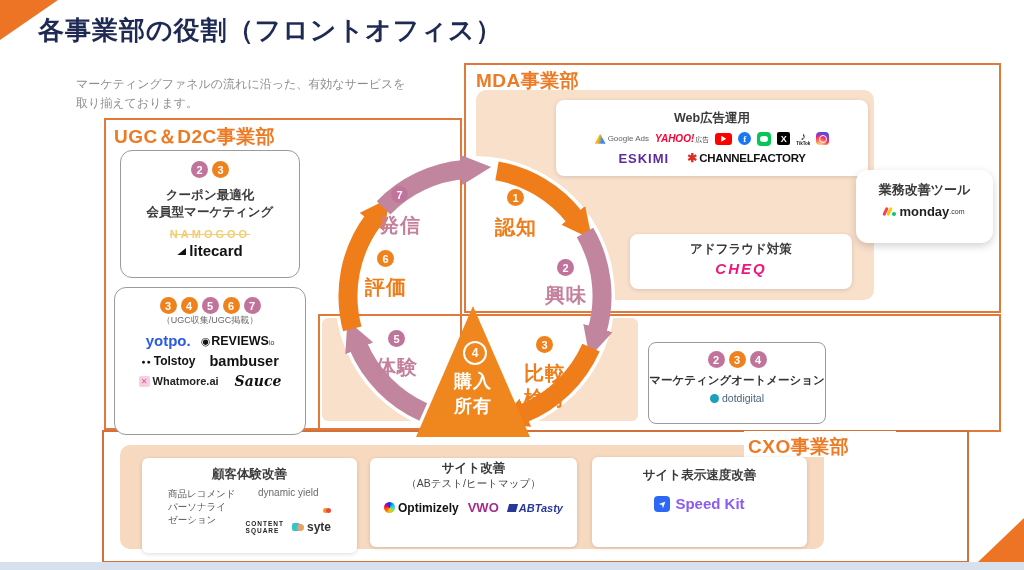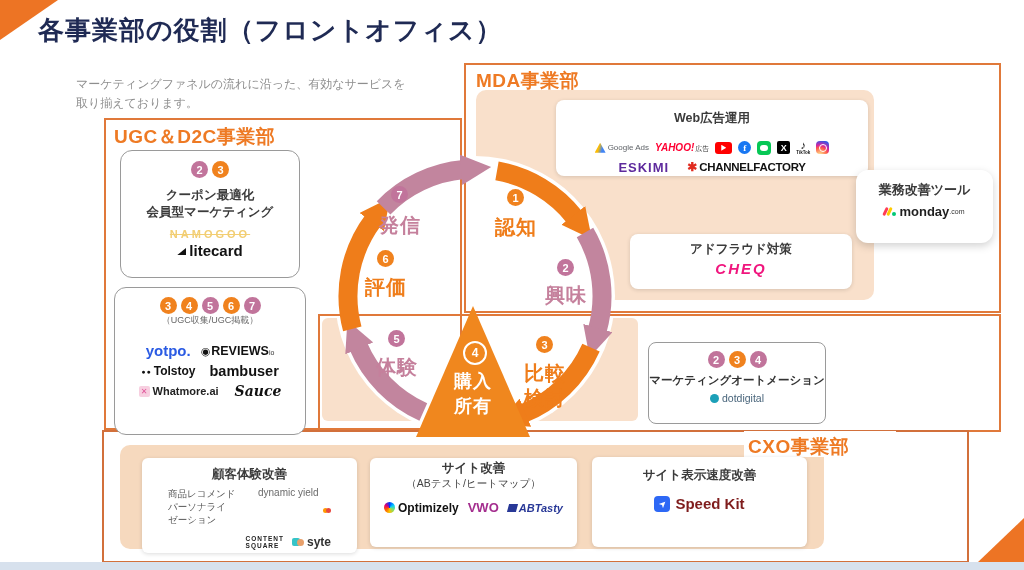--- a/index.html
+++ b/index.html
@@ -61,21 +61,21 @@
   .cheq{font-size:15px;font-weight:bold;font-style:italic;color:#F0167E;letter-spacing:2px;}
   .monday{font-size:13px;font-weight:bold;color:#1f1f1f;}
   .dotdigital{font-size:10.5px;color:#49657B;}
   .gray-sm{font-size:9.5px;color:#555;line-height:13px;}
   .dy{font-size:10px;color:#6b6b6b;}
   .cs{font-size:6.5px;font-weight:bold;color:#222;letter-spacing:1px;line-height:7px;text-align:left;}
   .syte{font-size:12px;font-weight:bold;color:#333;}
   .opt{font-size:12px;font-weight:bold;color:#111;}
   .vwo{font-size:13px;font-weight:bold;color:#A42E8E;}
   .abt{font-size:11px;font-weight:bold;font-style:italic;color:#283897;}
-  .speedkit{font-size:15px;font-weight:bold;color:#7f1d1d;}
+  .speedkit{font-size:15px;font-weight:bold;color:#8b5cf6;}
   
   .ico-yt{width:17px;height:12px;background:#F00;border-radius:3px;display:flex;align-items:center;justify-content:center;}
   .ico-yt i{display:block;width:5px;height:6px;background:#fff;clip-path:polygon(0 0,100% 50%,0 100%);}
   .ico-fb{width:13px;height:13px;border-radius:50%;background:#1877F2;color:#fff;font-size:9px;font-weight:bold;
           display:flex;align-items:center;justify-content:center;font-family:"Liberation Serif",serif;}
   .ico-line{width:14px;height:14px;border-radius:4px;background:#06C755;display:flex;align-items:center;justify-content:center;}
   .ico-line i{display:block;width:8px;height:6px;background:#fff;border-radius:3px;}
   .ico-x{width:13px;height:13px;border-radius:2px;background:#000;color:#fff;font-size:9px;font-weight:bold;
          display:flex;align-items:center;justify-content:center;}
   .ico-ig{width:13px;height:13px;border-radius:4px;display:flex;align-items:center;justify-content:center;
@@ -185,21 +185,21 @@
 
   <div class="card-gray" style="left:114px;top:287px;width:190px;height:137px;padding-top:9px;">
     <div class="badges-row">
       <span class="badge b-o">3</span>
       <span class="badge b-o">4</span>
       <span class="badge b-m">5</span>
       <span class="badge b-o">6</span>
       <span class="badge b-m">7</span>
     </div>
     <div style="font-size:9px;color:#666;">（UGC収集/UGC掲載）</div>
-    <div class="logo-row" style="margin-top:15px;gap:10px;">
+    <div class="logo-row" style="margin-top:5px;gap:10px;">
       <span class="yotpo">yotpo.</span>
       <span style="display:inline-flex;align-items:baseline;">
         <span class="rv-ico">◉</span>
         <span class="reviews">REVIEWS</span>
         <span class="tiny">io</span>
       </span>
     </div>
     <div class="logo-row" style="margin-top:4px;gap:14px;">
       <span style="display:inline-flex;align-items:center;">
         <span class="dots">●●</span>
@@ -213,21 +213,21 @@
         <span class="whatmore">Whatmore.ai</span>
       </span>
       <span class="sauce">Sauce</span>
     </div>
   </div>
 
   <div class="olabel" style="left:476px;top:68px;">MDA事業部</div>
 
   <div class="card-white" style="left:556px;top:100px;width:312px;height:66px;padding-top:10px;">
     <div class="ctitle">Web広告運用</div>
-    <div class="logo-row" style="margin-top:13px;gap:6px;">
+    <div class="logo-row" style="margin-top:4px;gap:6px;">
       <span style="display:inline-flex;align-items:center;gap:2px;">
         <span class="ico-gads"></span>
         <span class="gads-txt">Google Ads</span>
       </span>
       <span style="display:inline-flex;align-items:baseline;gap:1px;">
         <span class="yahoo">YAHOO!</span>
         <span class="tiny">広告</span>
       </span>
       <span class="ico-yt">
           <i></i>
@@ -296,21 +296,21 @@
         <div>パーソナライ</div>
         <div>ゼーション</div>
       </div>
       <div style="display:flex;flex-direction:column;align-items:center;">
         <div style="display:flex;align-items:center;gap:2px;">
           <span class="dy">dynamic yield</span>
         </div>
         <div class="dy-dots" style="align-self:flex-end;margin-top:1px;">
           <i style="background:#FF9900;"></i><i style="background:#E8483F;margin-left:-2px;"></i>
         </div>
-        <div style="display:flex;align-items:flex-start;gap:8px;margin-top:18px;">
+        <div style="display:flex;align-items:flex-start;gap:8px;margin-top:3px;">
           <span class="cs">
             <span style="display:block;">CONTENT</span>
             <span style="display:block;">SQUARE</span>
           </span>
           <span style="display:inline-flex;align-items:center;">
             <span class="syte-ico">
                 <span class="syte-sq"></span>
                 <span class="syte-dot"></span>
               </span>
             <span class="syte">syte</span>

